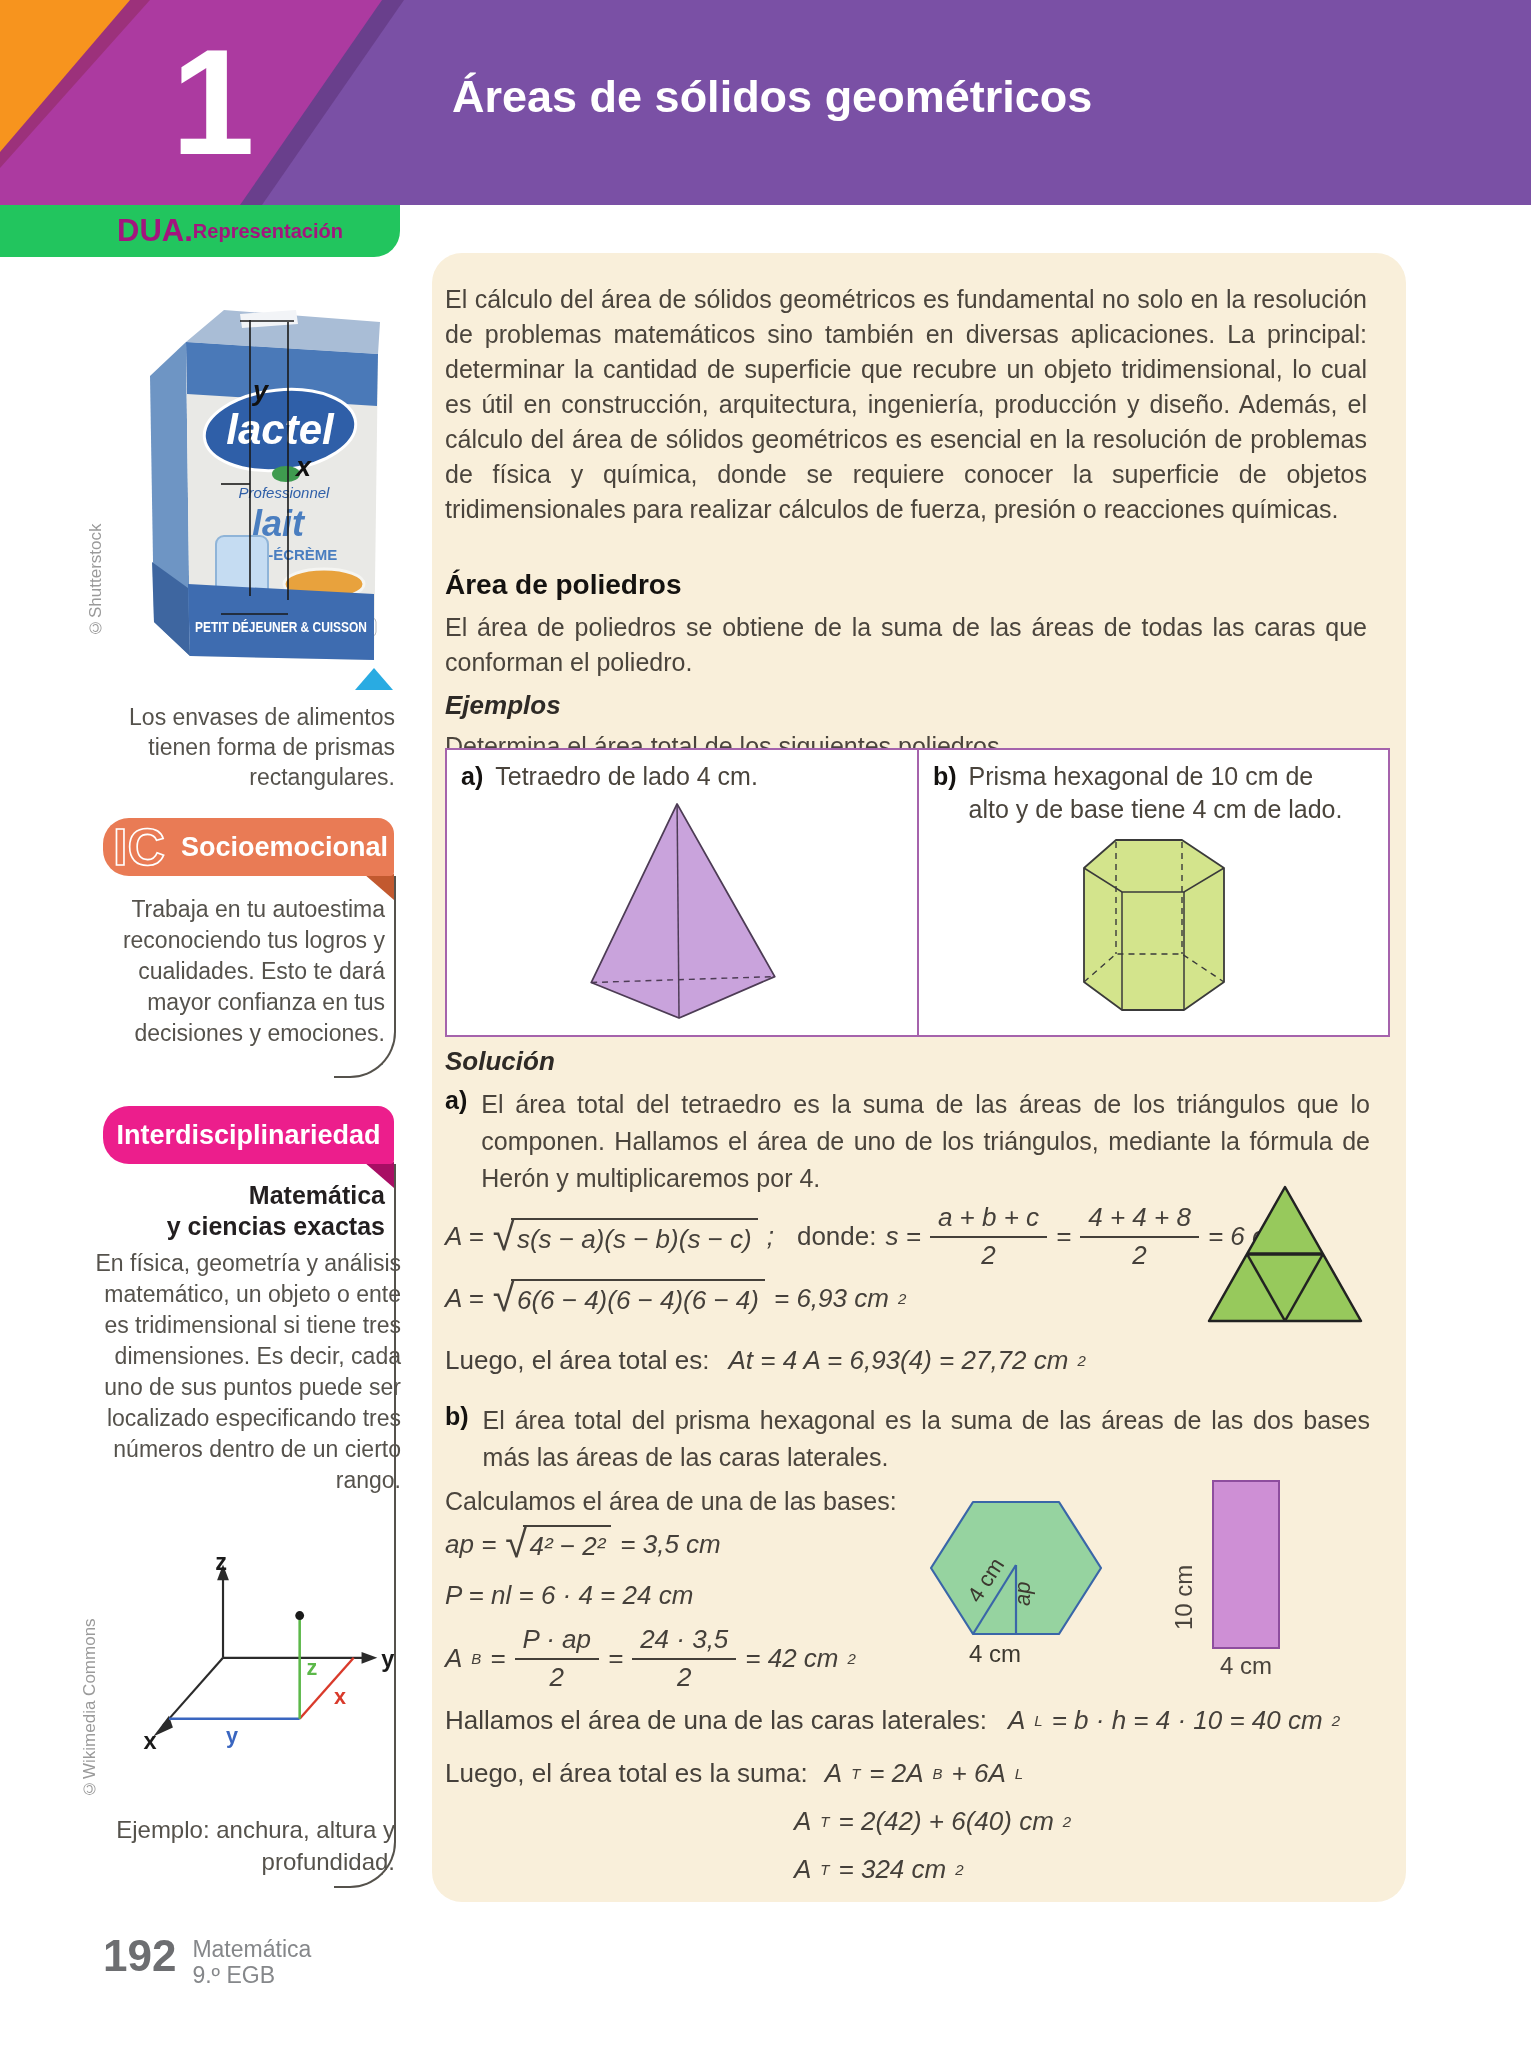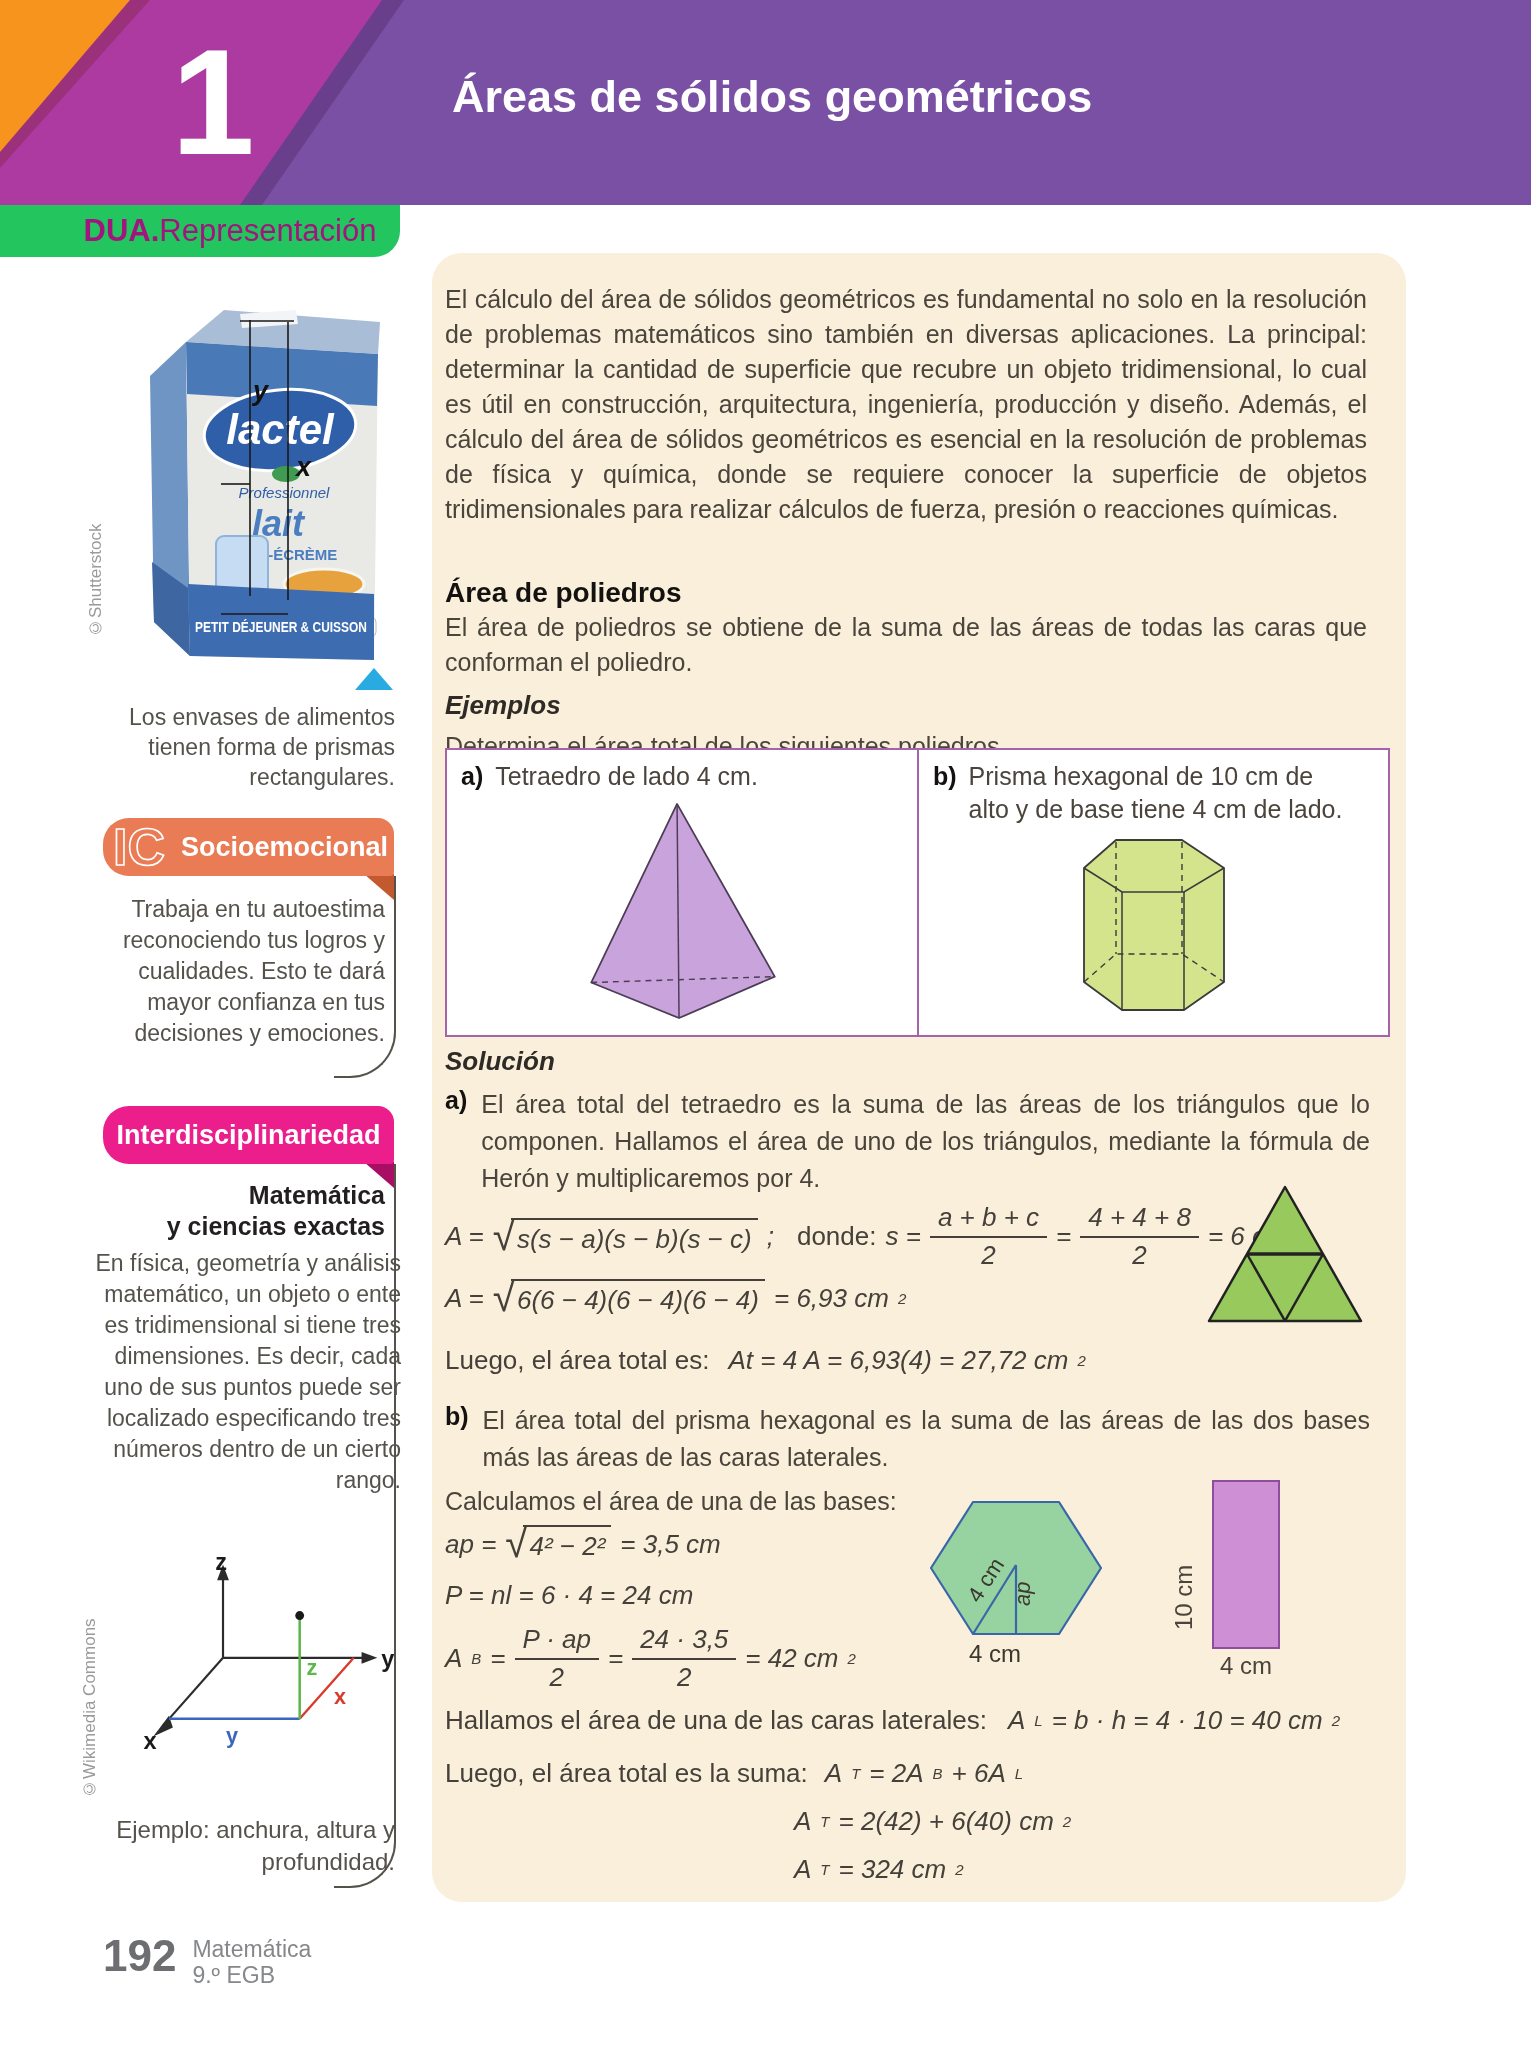--- a/index.html
+++ b/index.html
@@ -8,21 +8,21 @@
   
   #header{position:absolute;left:0;top:0;width:1536px;height:205px;}
   #unit-number{position:absolute;left:148px;top:22px;width:130px;text-align:center;
     font-size:150px;font-weight:700;color:#ffffff;line-height:160px;}
   #page-title{position:absolute;left:452px;top:71px;font-size:45px;font-weight:700;color:#ffffff;}
   
   #dua-bar{position:absolute;left:0;top:205px;width:400px;height:52px;background:#22c55e;
     border-radius:0 0 26px 0;display:flex;align-items:center;justify-content:center;
     padding-left:60px;box-sizing:border-box;}
   #dua-bar .p1{font-size:31px;font-weight:800;color:#A3157E;}
-  #dua-bar .p2{font-size:31px;font-weight:400;color:#A3157E;}
+  #dua-bar .p2{font-size:20px;font-weight:700;color:#A3157E;}
   
   .vtext{writing-mode:vertical-rl;transform:rotate(180deg);}
   #shutterstock{position:absolute;left:86px;top:472px;height:165px;font-size:17px;color:#9a9a9a;}
   #carton{position:absolute;left:128px;top:284px;}
   #blue-tri{position:absolute;left:355px;top:668px;width:0;height:0;
     border-left:19px solid transparent;border-right:19px solid transparent;border-bottom:22px solid #29ABE2;}
   #carton-caption{position:absolute;left:98px;top:702px;width:297px;text-align:right;
     font-size:23px;line-height:30px;color:#55524C;}
   .badge{position:absolute;left:103px;width:291px;height:58px;border-radius:26px 16px 4px 26px;
     display:flex;align-items:center;color:#fff;font-size:27px;font-weight:700;}
@@ -209,21 +209,21 @@
     <div class="sub">
       <div>Matemática</div>
       <div>9.º EGB</div>
     </div>
   </div>
 
   <div id="panel">
 
     <div class="abs body-text" style="left:13px;top:29px;width:922px;">El cálculo del área de sólidos geométricos es fundamental no solo en la resolución de problemas matemáticos sino también en diversas aplicaciones. La principal: determinar la cantidad de superficie que recubre un objeto tridimensional, lo cual es útil en construcción, arquitectura, ingeniería, producción y diseño. Además, el cálculo del área de sólidos geométricos es esencial en la resolución de problemas de física y química, donde se requiere conocer la superficie de objetos tridimensionales para realizar cálculos de fuerza, presión o reacciones químicas.</div>
 
-    <div class="abs h2" style="left:13px;top:324px;">Área de poliedros</div>
+    <div class="abs h2" style="left:13px;top:316px;">Área de poliedros</div>
 
     <div class="abs body-text" style="left:13px;top:357px;width:922px;">El área de poliedros se obtiene de la suma de las áreas de todas las caras que conforman el poliedro.</div>
 
     <div class="abs h3" style="left:13px;top:437px;">Ejemplos</div>
 
     <div class="abs body-text" style="left:13px;top:476px;width:922px;">Determina el área total de los siguientes poliedros.</div>
 
     <div id="ex-box" class="abs">
       <div class="col a">
         <div class="cap">

